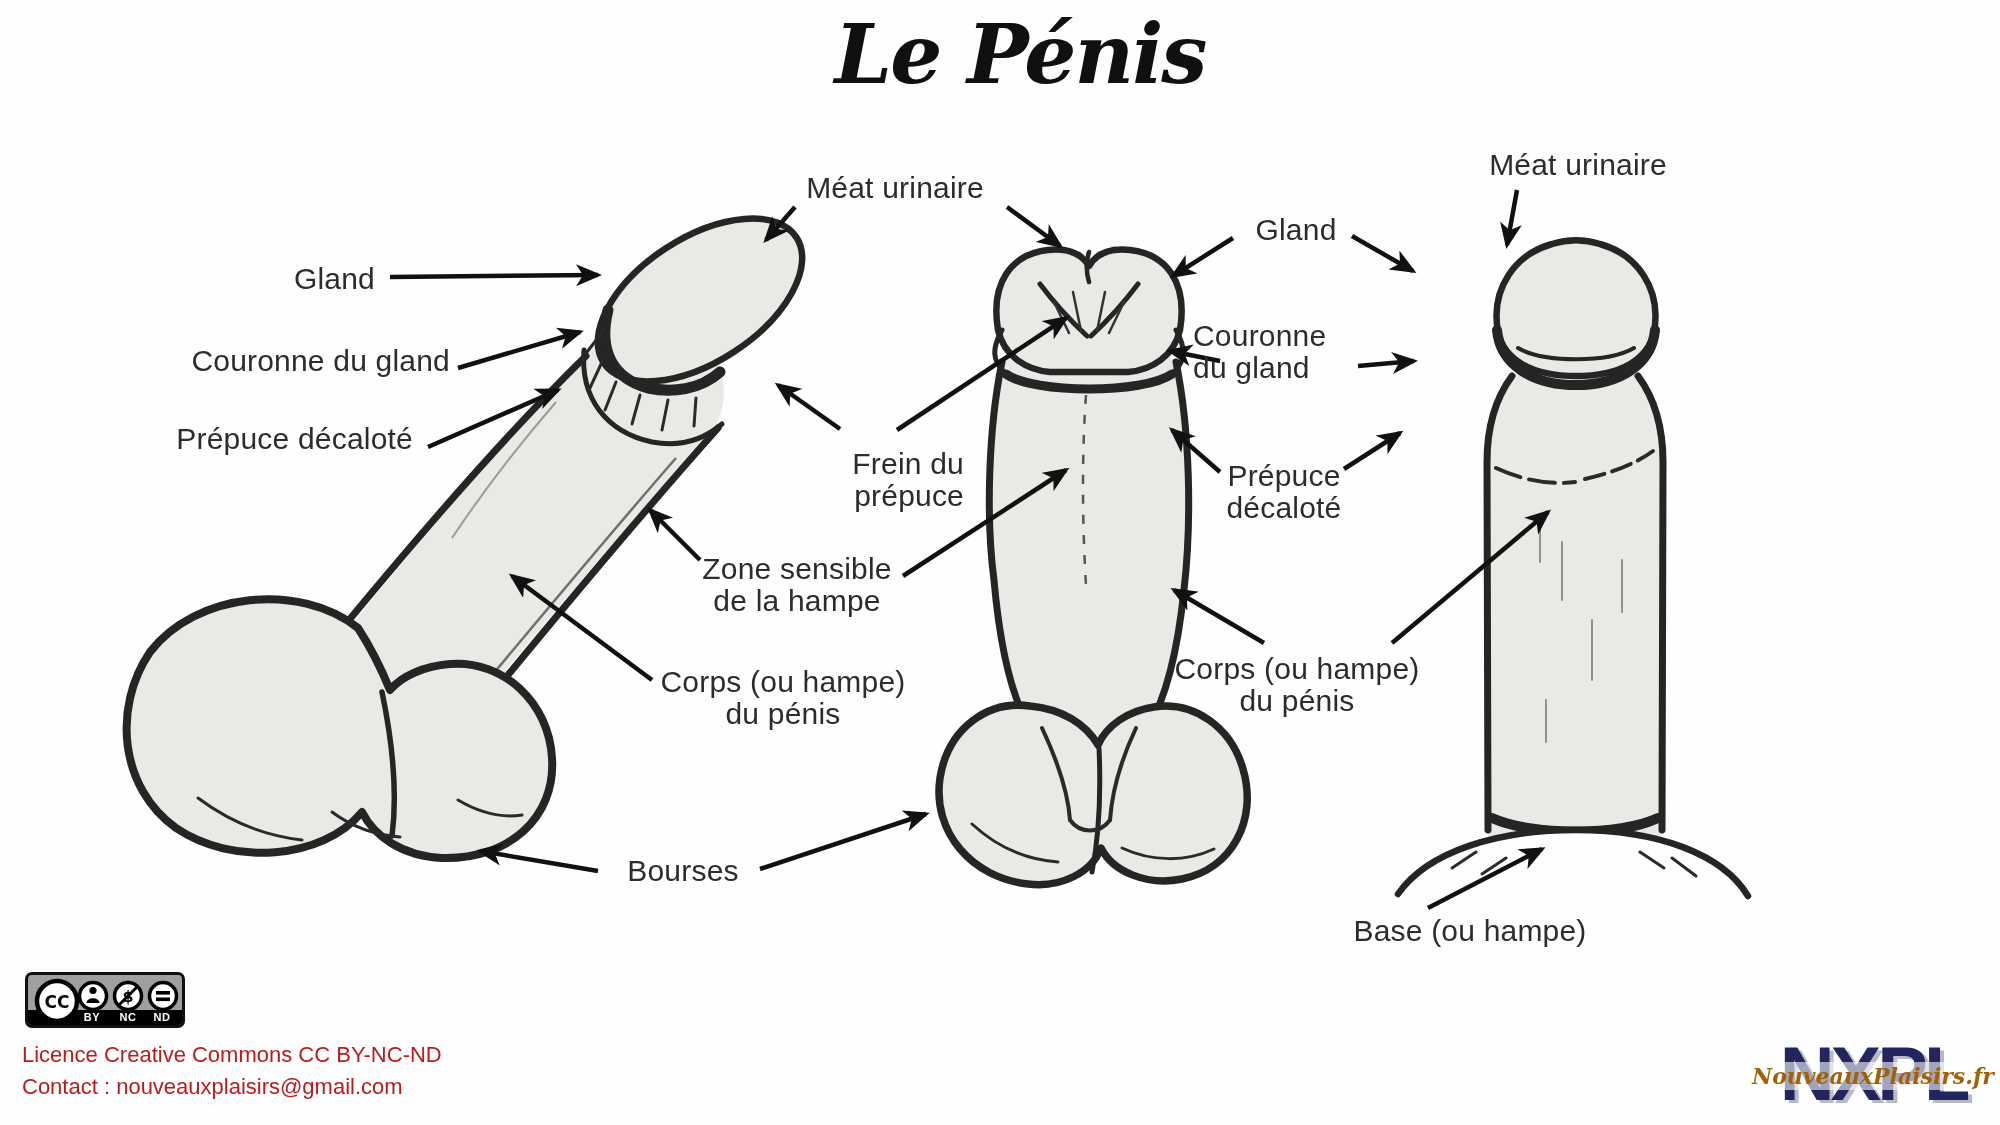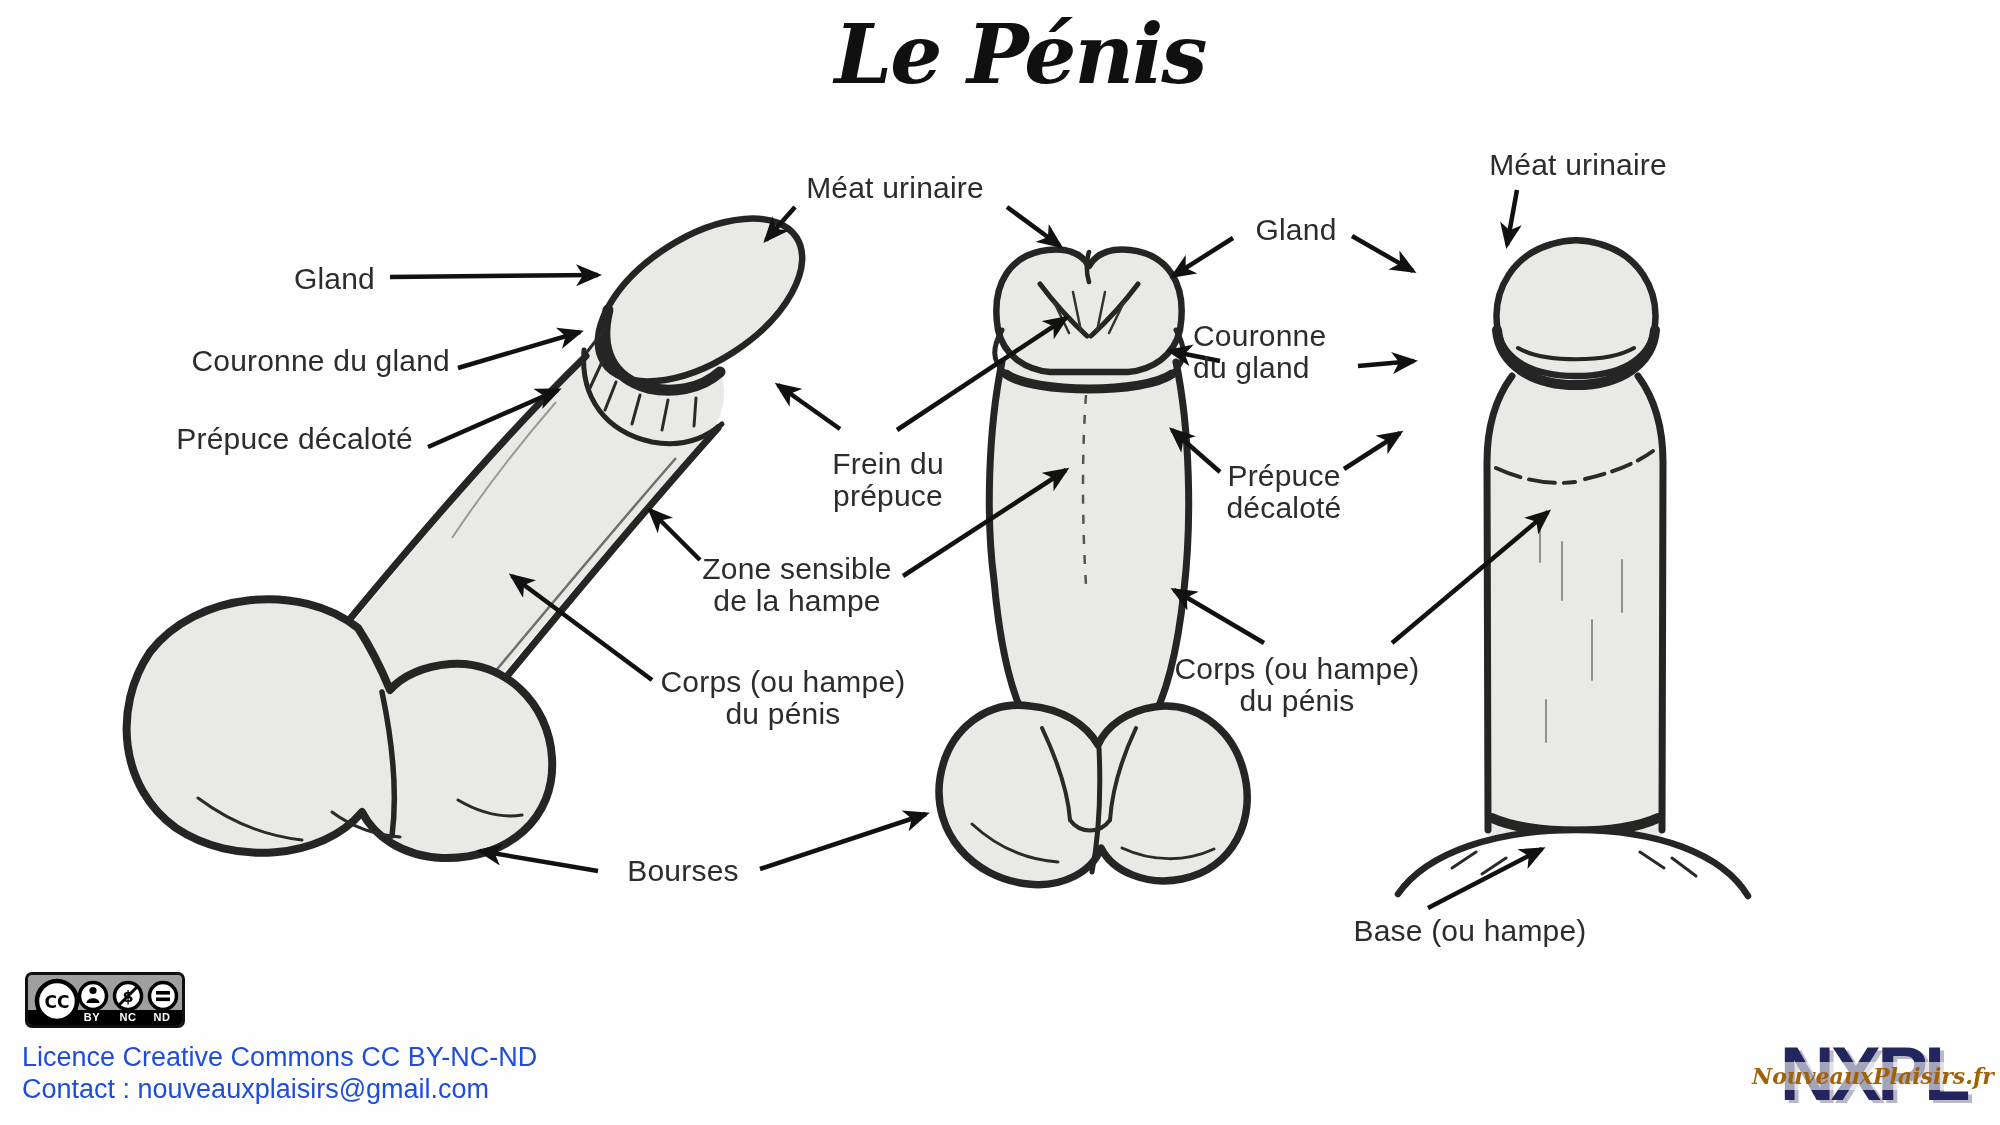--- a/index.html
+++ b/index.html
@@ -14,32 +14,32 @@
     font-size:82px;color:#101010;letter-spacing:-2px;padding-left:40px;
   }
   .lbl{
     position:absolute;z-index:2;font-size:30px;line-height:1.07;color:#2c2c2c;
     white-space:pre-line;letter-spacing:.2px;
   }
   .lb-gland-left   {left:155px;top:263px;width:220px;text-align:right}
   .lb-couronne-left{left:150px;top:345px;width:300px;text-align:right}
   .lb-prepuce-left {left:135px;top:423px;width:278px;text-align:right}
   .lb-meat-mid     {left:775px;top:172px;width:240px;text-align:center}
-  .lb-frein        {left:768px;top:448px;width:240px;text-align:center}
+  .lb-frein        {left:724px;top:448px;width:240px;text-align:right}
   .lb-zone         {left:667px;top:553px;width:260px;text-align:center}
   .lb-corps-left   {left:643px;top:666px;width:280px;text-align:center}
   .lb-bourses      {left:583px;top:855px;width:200px;text-align:center}
   .lb-meat-right   {left:1458px;top:149px;width:240px;text-align:center}
   .lb-gland-right  {left:1196px;top:214px;width:200px;text-align:center}
   .lb-couronne-right{left:1193px;top:320px;width:200px;}
   .lb-prepuce-right{left:1184px;top:460px;width:200px;text-align:center}
   .lb-corps-right  {left:1157px;top:653px;width:280px;text-align:center}
   .lb-base         {left:1330px;top:915px;width:280px;text-align:center}
 
-  .license-line{position:absolute;left:22px;z-index:2;font-size:27px;color:#1d4ed8;}
+  .license-line{position:absolute;left:22px;z-index:2;font-size:22px;color:#b91c1c;}
   .license-1{top:1042px}
   .license-2{top:1074px}
 
   .cc-badge{
     position:absolute;left:25px;top:972px;width:160px;height:56px;z-index:2;
     background:#9f9f9f;border:3px solid #101010;border-radius:7px;box-sizing:border-box;
   }
   .cc-strip{position:absolute;left:0;right:0;bottom:0;height:15px;background:#000;border-radius:0 0 4px 4px;margin-top:40px;}
   .cc-strip span{
     position:absolute;top:1px;font-size:11px;font-weight:bold;color:#fff;

